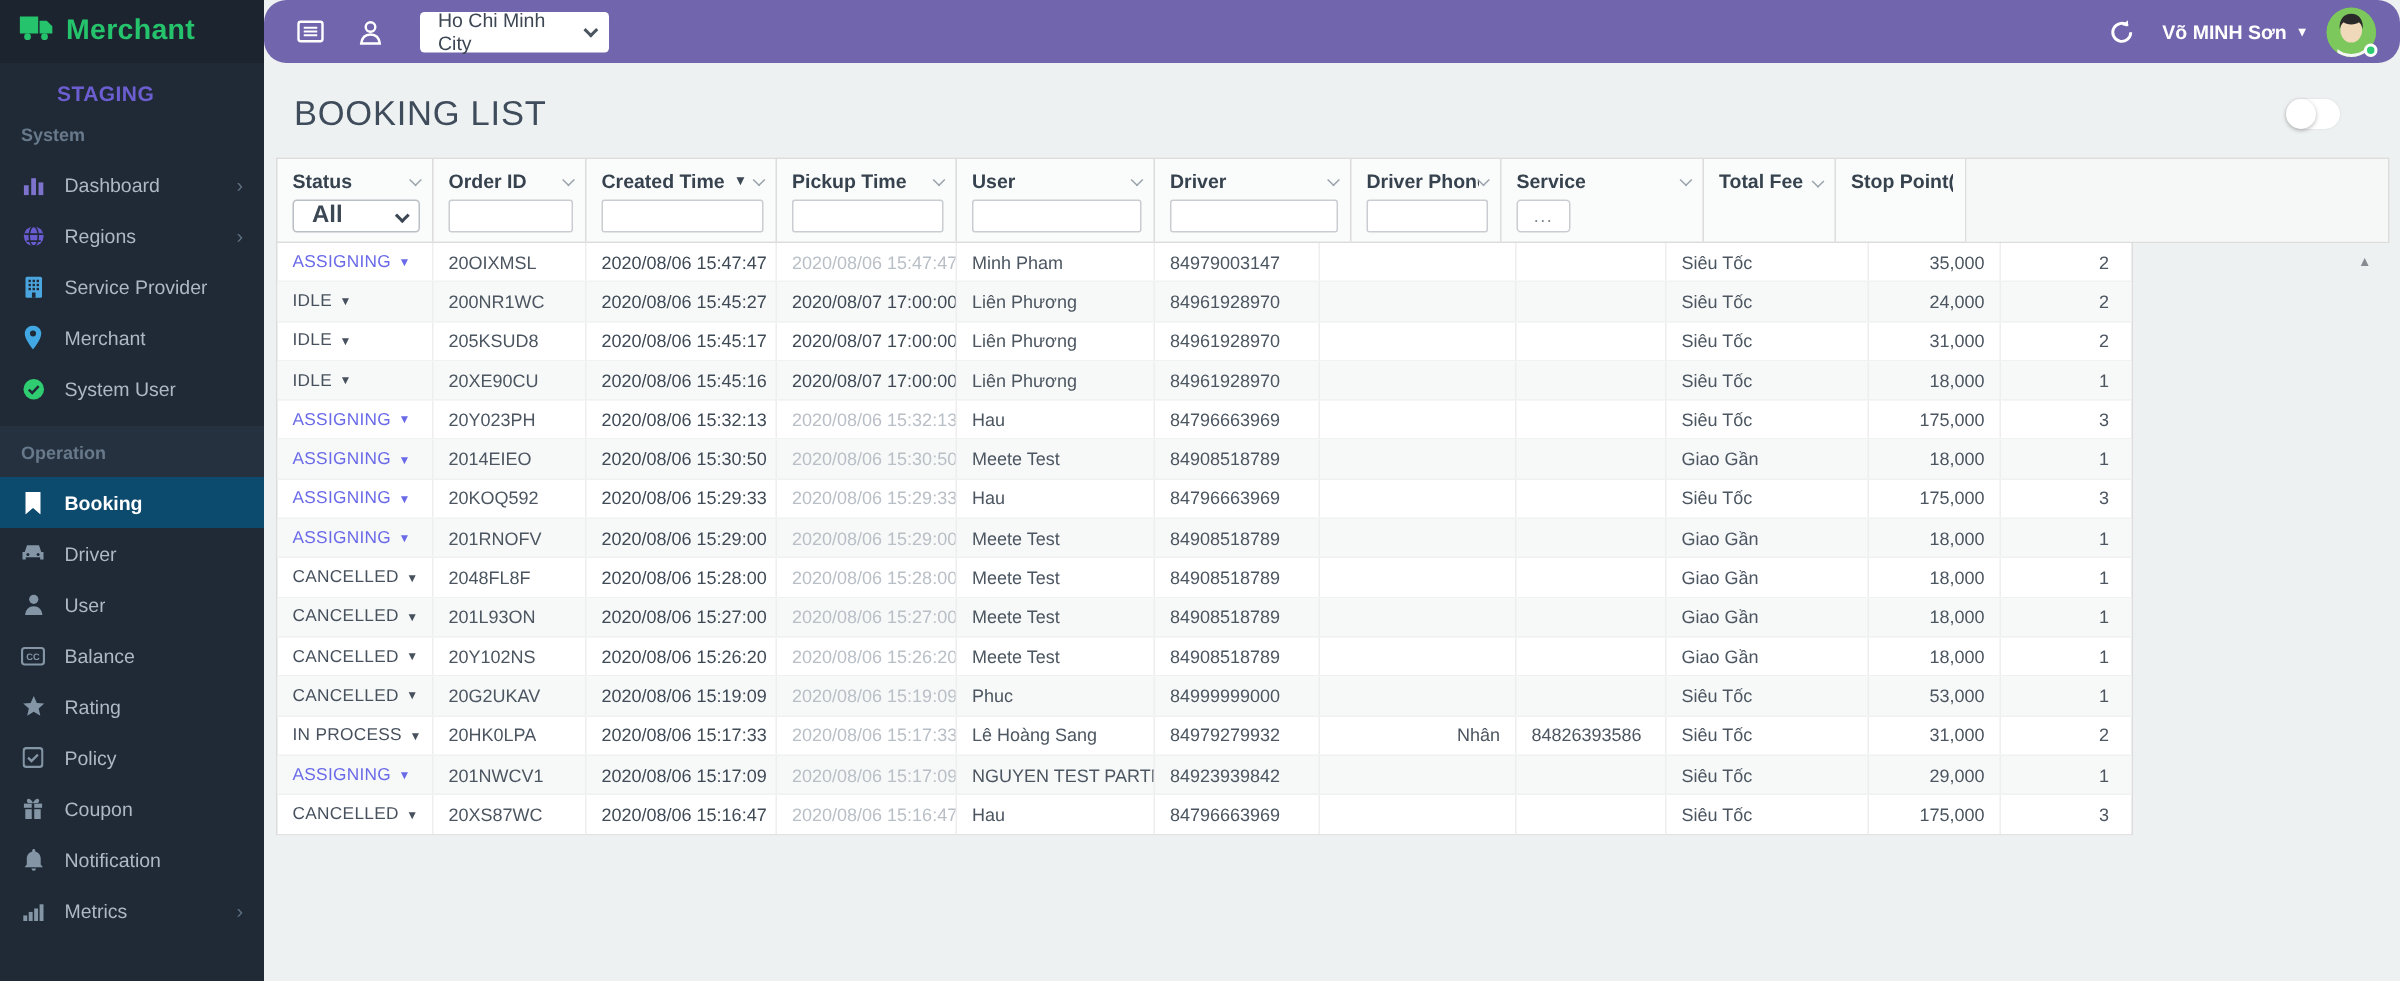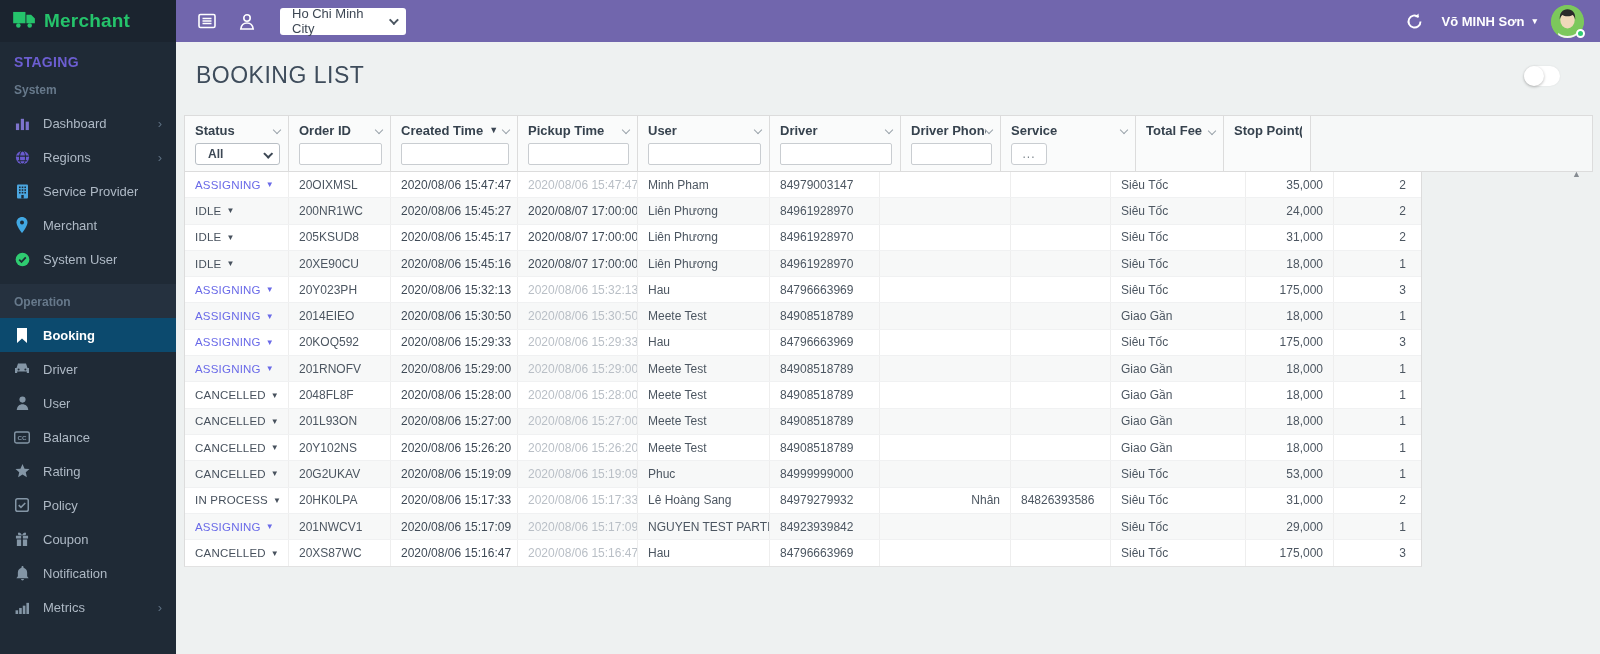--- a/index.html
+++ b/index.html
@@ -8,61 +8,61 @@
     width:1600px; height:654px; overflow:hidden;
     font-family:"Liberation Sans", sans-serif;
     background:#eef1f1;
   }
   .app { display:flex; width:1600px; height:654px; }
 
   
   .sidebar { width:176px; flex-shrink:0; background:#1f2a36; color:#aeb9c5; display:flex; flex-direction:column; }
   .logo-row { height:42px; background:#1b242f; display:flex; align-items:center; padding:0 13px; gap:8px; flex-shrink:0; }
   .logo-text { color:#25c36b; font-weight:bold; font-size:19px; letter-spacing:.2px; }
-  .staging { color:#6c5ed1; font-weight:bold; font-size:14px; padding:12px 14px 2px 14px; letter-spacing:.3px; }
+  .staging { color:#6c5ed1; font-weight:bold; font-size:14px; padding:12px 14px 2px 14px; letter-spacing:.3px;margin-left:24px; }
   .section-label { color:#67798b; font-size:12px; font-weight:bold; padding:11px 14px 9px 14px; }
   .section-label.banded { background:#25313f; margin-top:8px; }
   .nav-item { height:34px; display:flex; align-items:center; padding:0 14px; gap:13px; font-size:13px; cursor:pointer; color:#aeb9c5; }
   .nav-item .ic { width:16px; height:16px; display:flex; align-items:center; justify-content:center; flex-shrink:0; }
   .nav-item .lbl { white-space:nowrap; overflow:hidden;text-align:right; }
   .nav-item .arrow { margin-left:auto; color:#5d6f81; font-size:13px; line-height:1; }
   .nav-item.active { background:#0c4a6e; color:#ffffff; font-weight:bold; }
 
   
   .main { flex:1; display:flex; flex-direction:column; min-width:0; }
-  .topbar { height:42px; background:#7166ad; display:flex; align-items:center; color:#fff; padding:0 16px 0 20px; flex-shrink:0; }
+  .topbar { height:42px; background:#7166ad; display:flex; align-items:center; color:#fff; padding:0 16px 0 20px; flex-shrink:0;border-radius:15px; }
   .tb-icon { width:22px; height:22px; display:flex; align-items:center; justify-content:center; color:#fff; cursor:pointer; }
   .tb-icon + .tb-icon { margin-left:18px; }
   .city-select { margin-left:22px; width:126px; height:27px; background:#fff; border-radius:3px; color:#3d4754; font-size:13px; display:flex; align-items:center; justify-content:space-between; padding:0 10px 0 12px; cursor:pointer; }
   .chev { width:7px; height:7px; border-right:2px solid #4a5560; border-bottom:2px solid #4a5560; transform:rotate(45deg) translateY(-2px); display:inline-block; }
   .tb-spacer { flex:1; }
   .tb-user { display:flex; align-items:center; gap:8px; font-size:13px; font-weight:bold; cursor:pointer; }
   .tb-user .caret { font-size:9px; }
   .avatar-wrap { position:relative; width:33px; height:33px; margin-left:14px; cursor:pointer; }
   .avatar { width:33px; height:33px; border-radius:50%; overflow:hidden; background:#7cc85c; }
   .status-dot { position:absolute; right:-1px; bottom:0; width:9px; height:9px; border-radius:50%; background:#2ecc71; border:2px solid #ffffff; }
 
   .content { flex:1; background:#eef1f1; position:relative; min-height:0; }
   .page-header { display:flex; align-items:center; justify-content:space-between; padding:20px 40px 16px 20px; }
   .page-title { font-size:23px; color:#3e4c5b; letter-spacing:.5px; }
   .toggle { width:36px; height:20px; background:#ffffff; border-radius:10px; position:relative; box-shadow:0 0 2px rgba(0,0,0,.08); cursor:pointer; }
   .toggle .knob { position:absolute; left:0; top:0; width:20px; height:20px; background:#fff; border-radius:50%; box-shadow:0 1px 3px rgba(0,0,0,.28); }
 
   
-  .table-wrap { margin:10px 7px 0 8px; }
+  .table-wrap { margin:0 7px 0 8px; }
   .thead { display:flex; background:#fafbfb; border:1px solid #dcdcdc; height:57px; }
   .th { padding:6px 8px 6px 10px; border-right:1px solid #dcdcdc; display:flex; flex-direction:column; flex-shrink:0; }
   .th:last-child { border-right:none; }
   .th-top { display:flex; align-items:center; height:18px; }
   .th-label { font-weight:bold; font-size:13px; color:#36424e; white-space:nowrap; overflow:hidden; }
   .sort-caret { font-size:9px; color:#3c4754; margin-left:6px; }
   .th-chev { margin-left:auto; width:6px; height:6px; border-right:1.6px solid #9aa3ab; border-bottom:1.6px solid #9aa3ab; transform:rotate(45deg); flex-shrink:0; }
   .filter-row { margin-top:5px; height:22px; display:flex; align-items:center; }
   .filter-input { width:100%; height:22px; border:1px solid #c9cdd1; border-radius:2px; background:#fff; outline:none; font-family:inherit; font-size:12px; padding:0 6px; }
-  .filter-select { width:100%; height:22px; border:1px solid #b9bfc5; border-radius:3px; background:#fff; display:flex; align-items:center; justify-content:space-between; padding:0 8px 0 12px; font-size:12px; font-weight:bold; color:#3c4754; cursor:pointer; }
+  .filter-select { width:100%; height:22px; border:1px solid #b9bfc5; border-radius:3px; background:#fff; display:flex; align-items:center; justify-content:space-between; padding:0 8px 0 12px; font-size:16px; font-weight:bold; color:#3c4754; cursor:pointer; }
   .filter-select .chev { border-color:#3c4754; transform:rotate(45deg) translateY(-1px); }
   .filter-btn { width:36px; height:22px; border:1px solid #c9cdd1; border-radius:3px; background:#fff; color:#7a838b; font-size:12px; display:flex; align-items:center; justify-content:center; cursor:pointer; letter-spacing:1px; }
   .th.filler { background:#f6f8f8; border-right:none; flex:1; }
 
   .tbody { background:#fff; border-left:1px solid #dcdcdc; border-right:1px solid #dcdcdc; border-bottom:1px solid #e2e2e2; width:1238px; }
   .tr { display:flex; height:26.3px; border-bottom:1px solid #f0f1f2; }
   .tr:last-child { border-bottom:none; }
   .tr:nth-child(even) { background:#f7f8f8; }
   .td { padding:0 10px; border-right:1px solid #eeeeee; display:flex; align-items:center; font-size:12px; color:#4c5661; white-space:nowrap; overflow:hidden; flex-shrink:0; }
   .td:last-child { border-right:none; }

